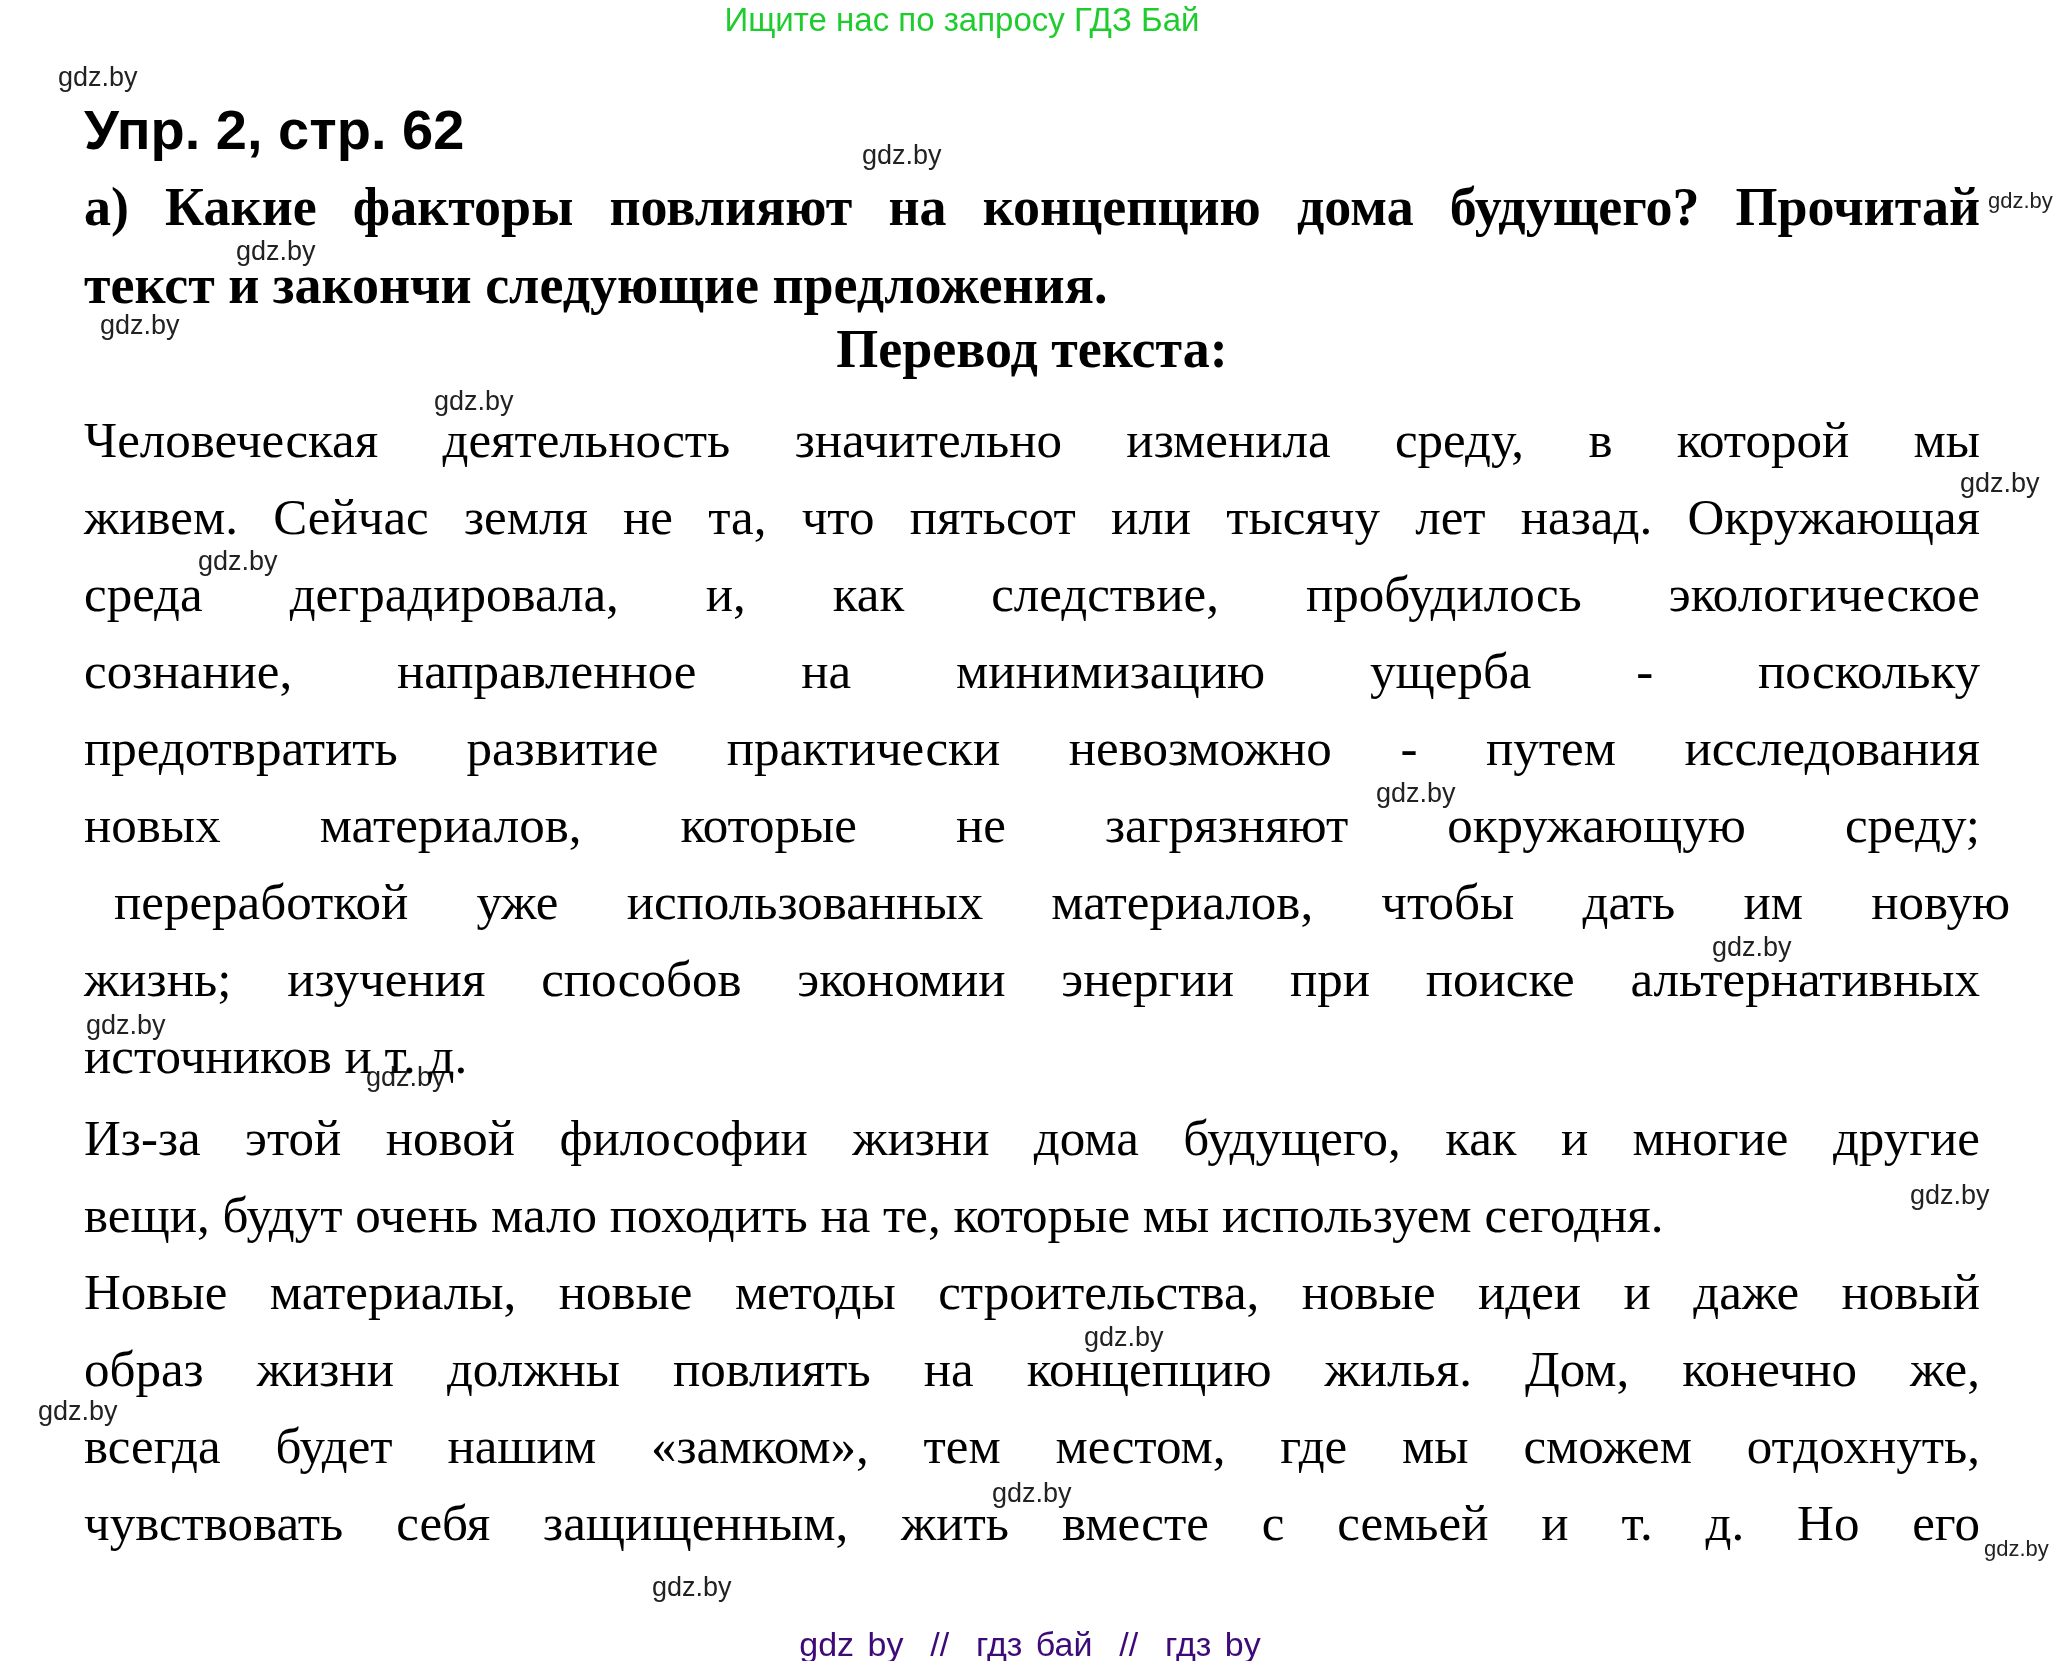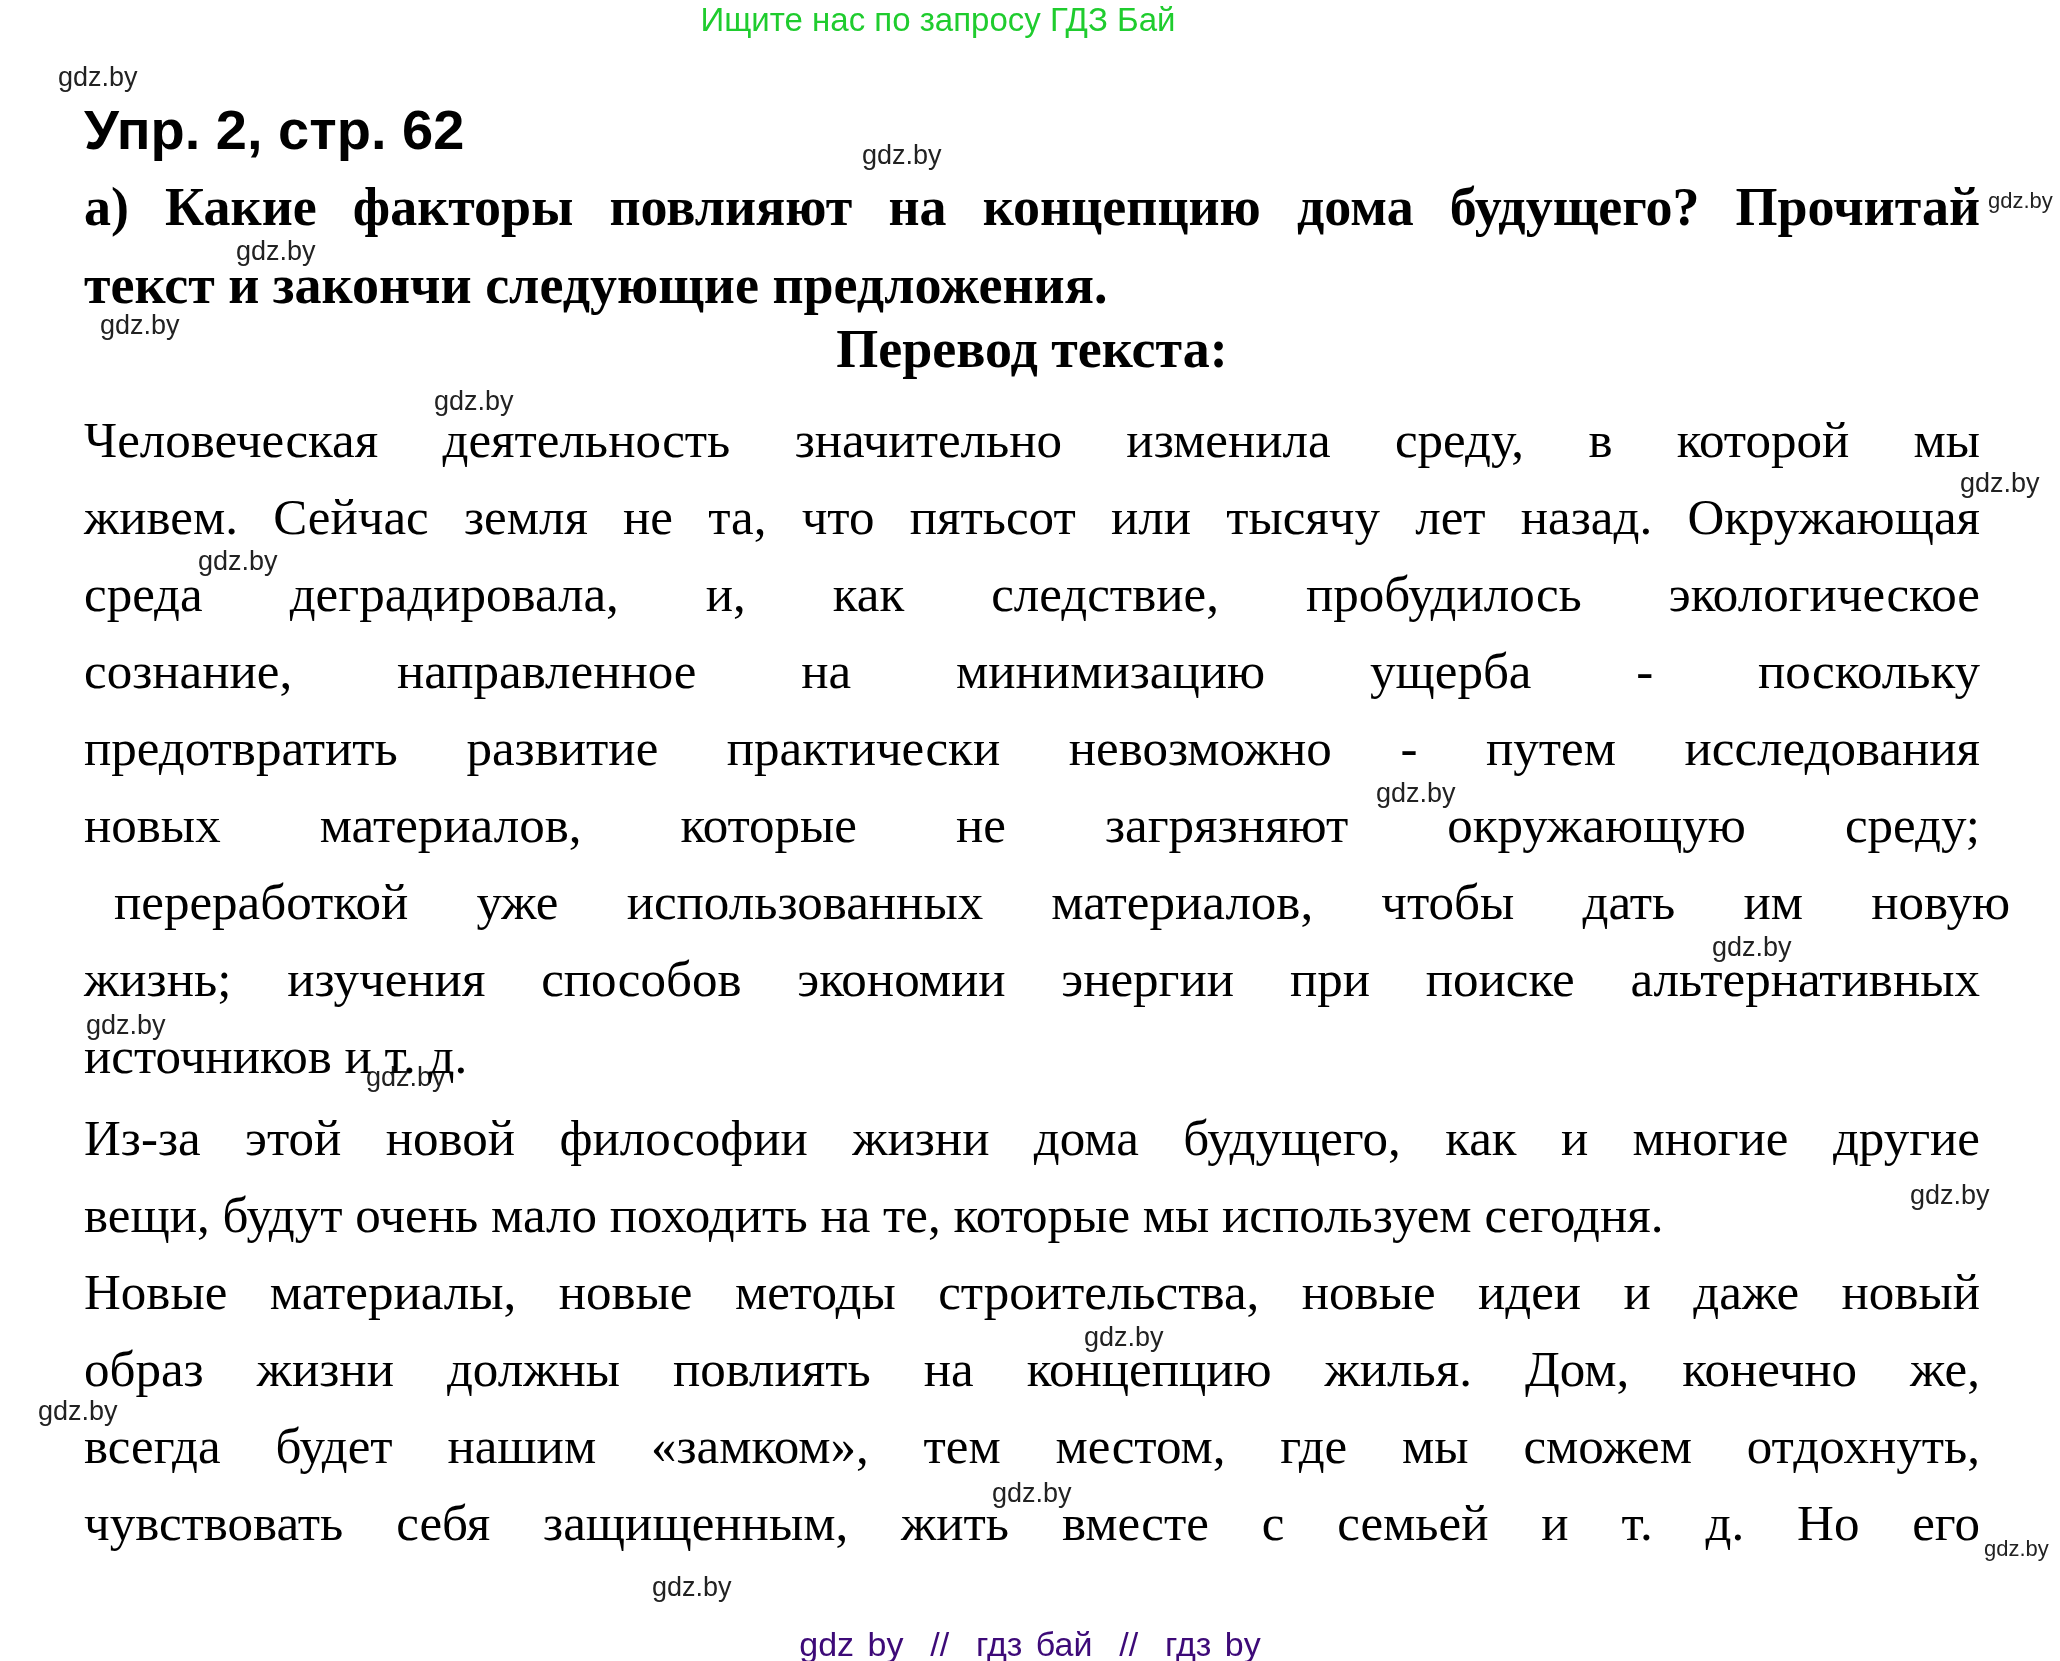--- a/index.html
+++ b/index.html
@@ -1,18 +1,18 @@
 <!DOCTYPE html>
 <html><head>
 <meta charset="utf-8">
 <style>
   html, body { margin:0; padding:0; background:#ffffff; }
   body { width:2060px; height:1661px; position:relative; overflow:hidden; }
   .banner { position:absolute; left:0; width:1876px; top:0; text-align:center;
-    font-family:"Liberation Sans", sans-serif; font-size:33px; color:#1fcc2e; line-height:40px; }
+    font-family:"Liberation Sans", sans-serif; font-size:33px; color:#1fcc2e; line-height:40px;padding-left:24px; }
   .wm { position:absolute; font-family:"Liberation Sans", sans-serif; color:#222; font-size:27px; line-height:30px; white-space:nowrap; }
   .wm.small { font-size:22px; }
   .h-title { position:absolute; left:84px; top:98px; font-family:Liberation Sans, sans-serif; font-weight:bold; font-size:56px; line-height:64px; color:#000; white-space:nowrap; }
   .h-line { position:absolute; left:84px; width:1896px; font-family:"Liberation Serif", serif; font-weight:bold; font-size:54px; line-height:62px; color:#000; white-space:nowrap; }
   .h-line.just { text-align:justify; text-align-last:justify; }
   .body-line { position:absolute; left:84px; width:1896px; font-family:"Liberation Serif", serif; font-size:51px; line-height:60px; color:#000; white-space:nowrap; }
   .body-line.just { text-align:justify; text-align-last:justify; white-space:normal; }
   .footer { position:absolute; left:0; width:2060px; top:1624px; text-align:center;
     font-family:"Liberation Sans", sans-serif; font-size:34px; color:#3d0a78; line-height:40px; word-spacing:4px; white-space:pre; }
 </style>

